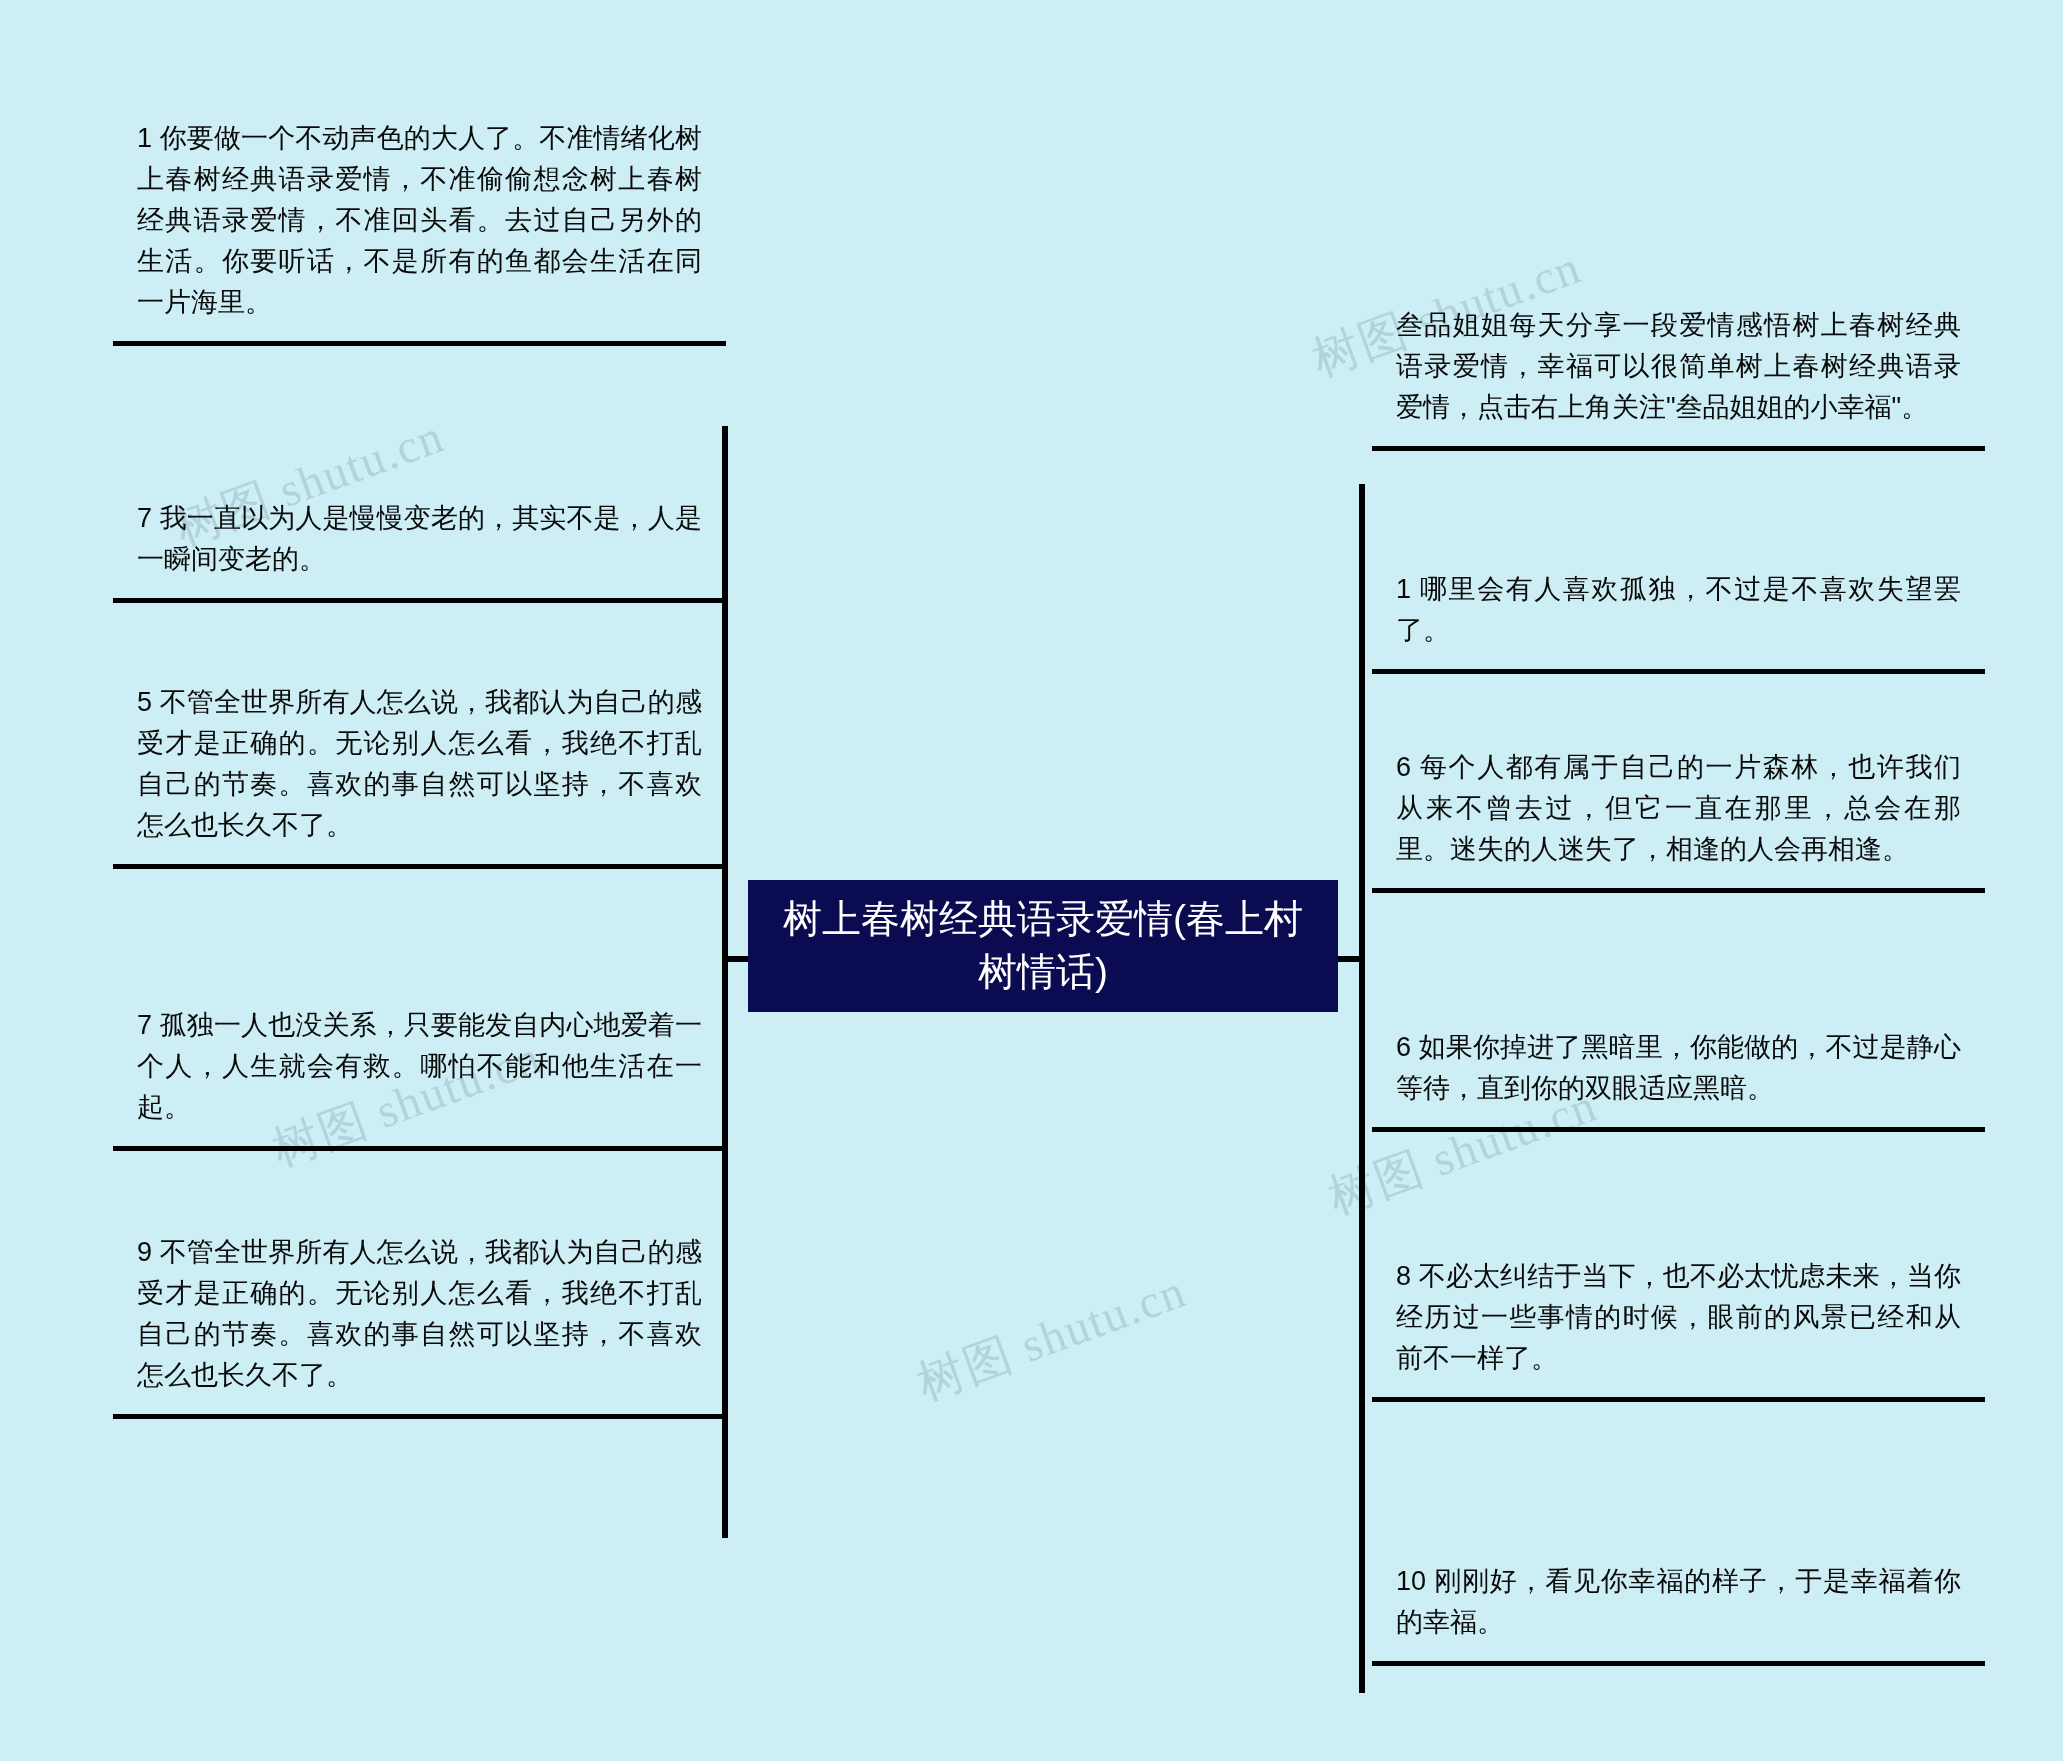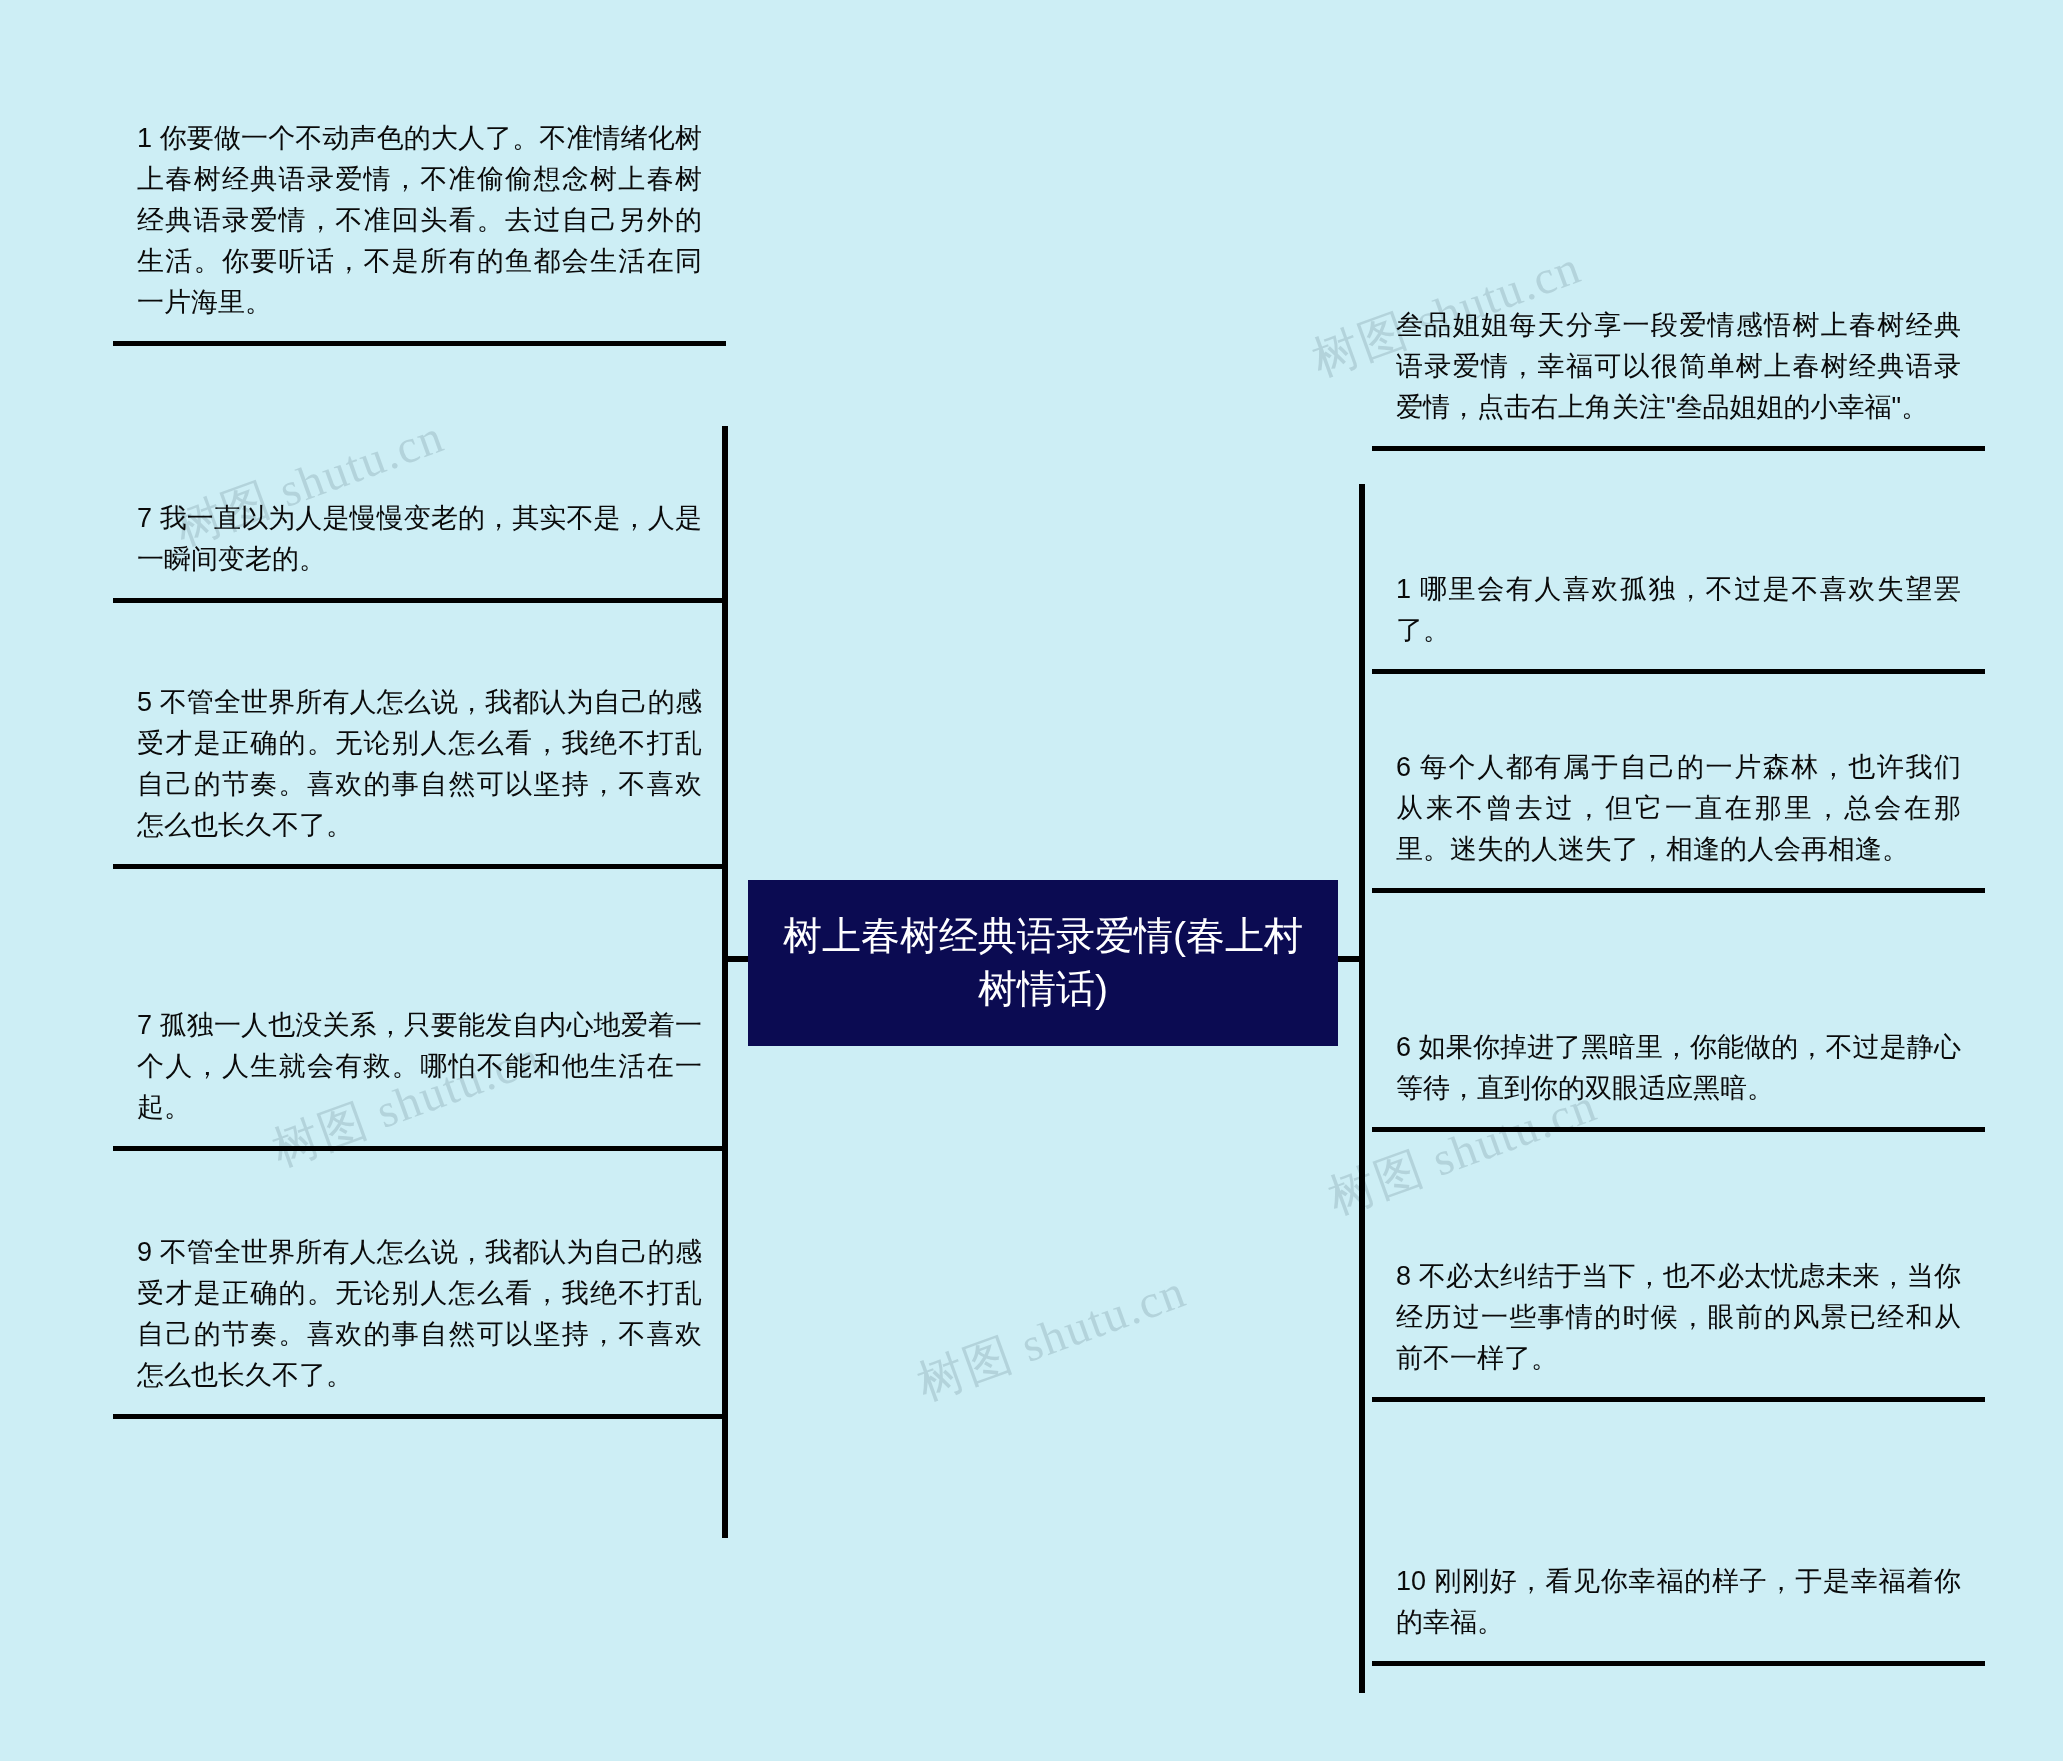--- a/index.html
+++ b/index.html
@@ -37,21 +37,21 @@
   .wm3 { left: 266px; top: 1072px; }
   .wm4 { left: 1322px; top: 1120px; }
   .wm5 { left: 911px; top: 1306px; }
 
   
   .center-node {
     position: absolute;
     left: 748px;
     top: 880px;
     width: 590px;
-    height: 166px;
+    height: 132px;
     background: #0b0b52;
     display: flex;
     align-items: center;
     justify-content: flex-start;
     text-align: center;
     box-sizing: border-box;
     padding: 0 22.6px;
   }
   .center-node span {
     color: #ffffff;

